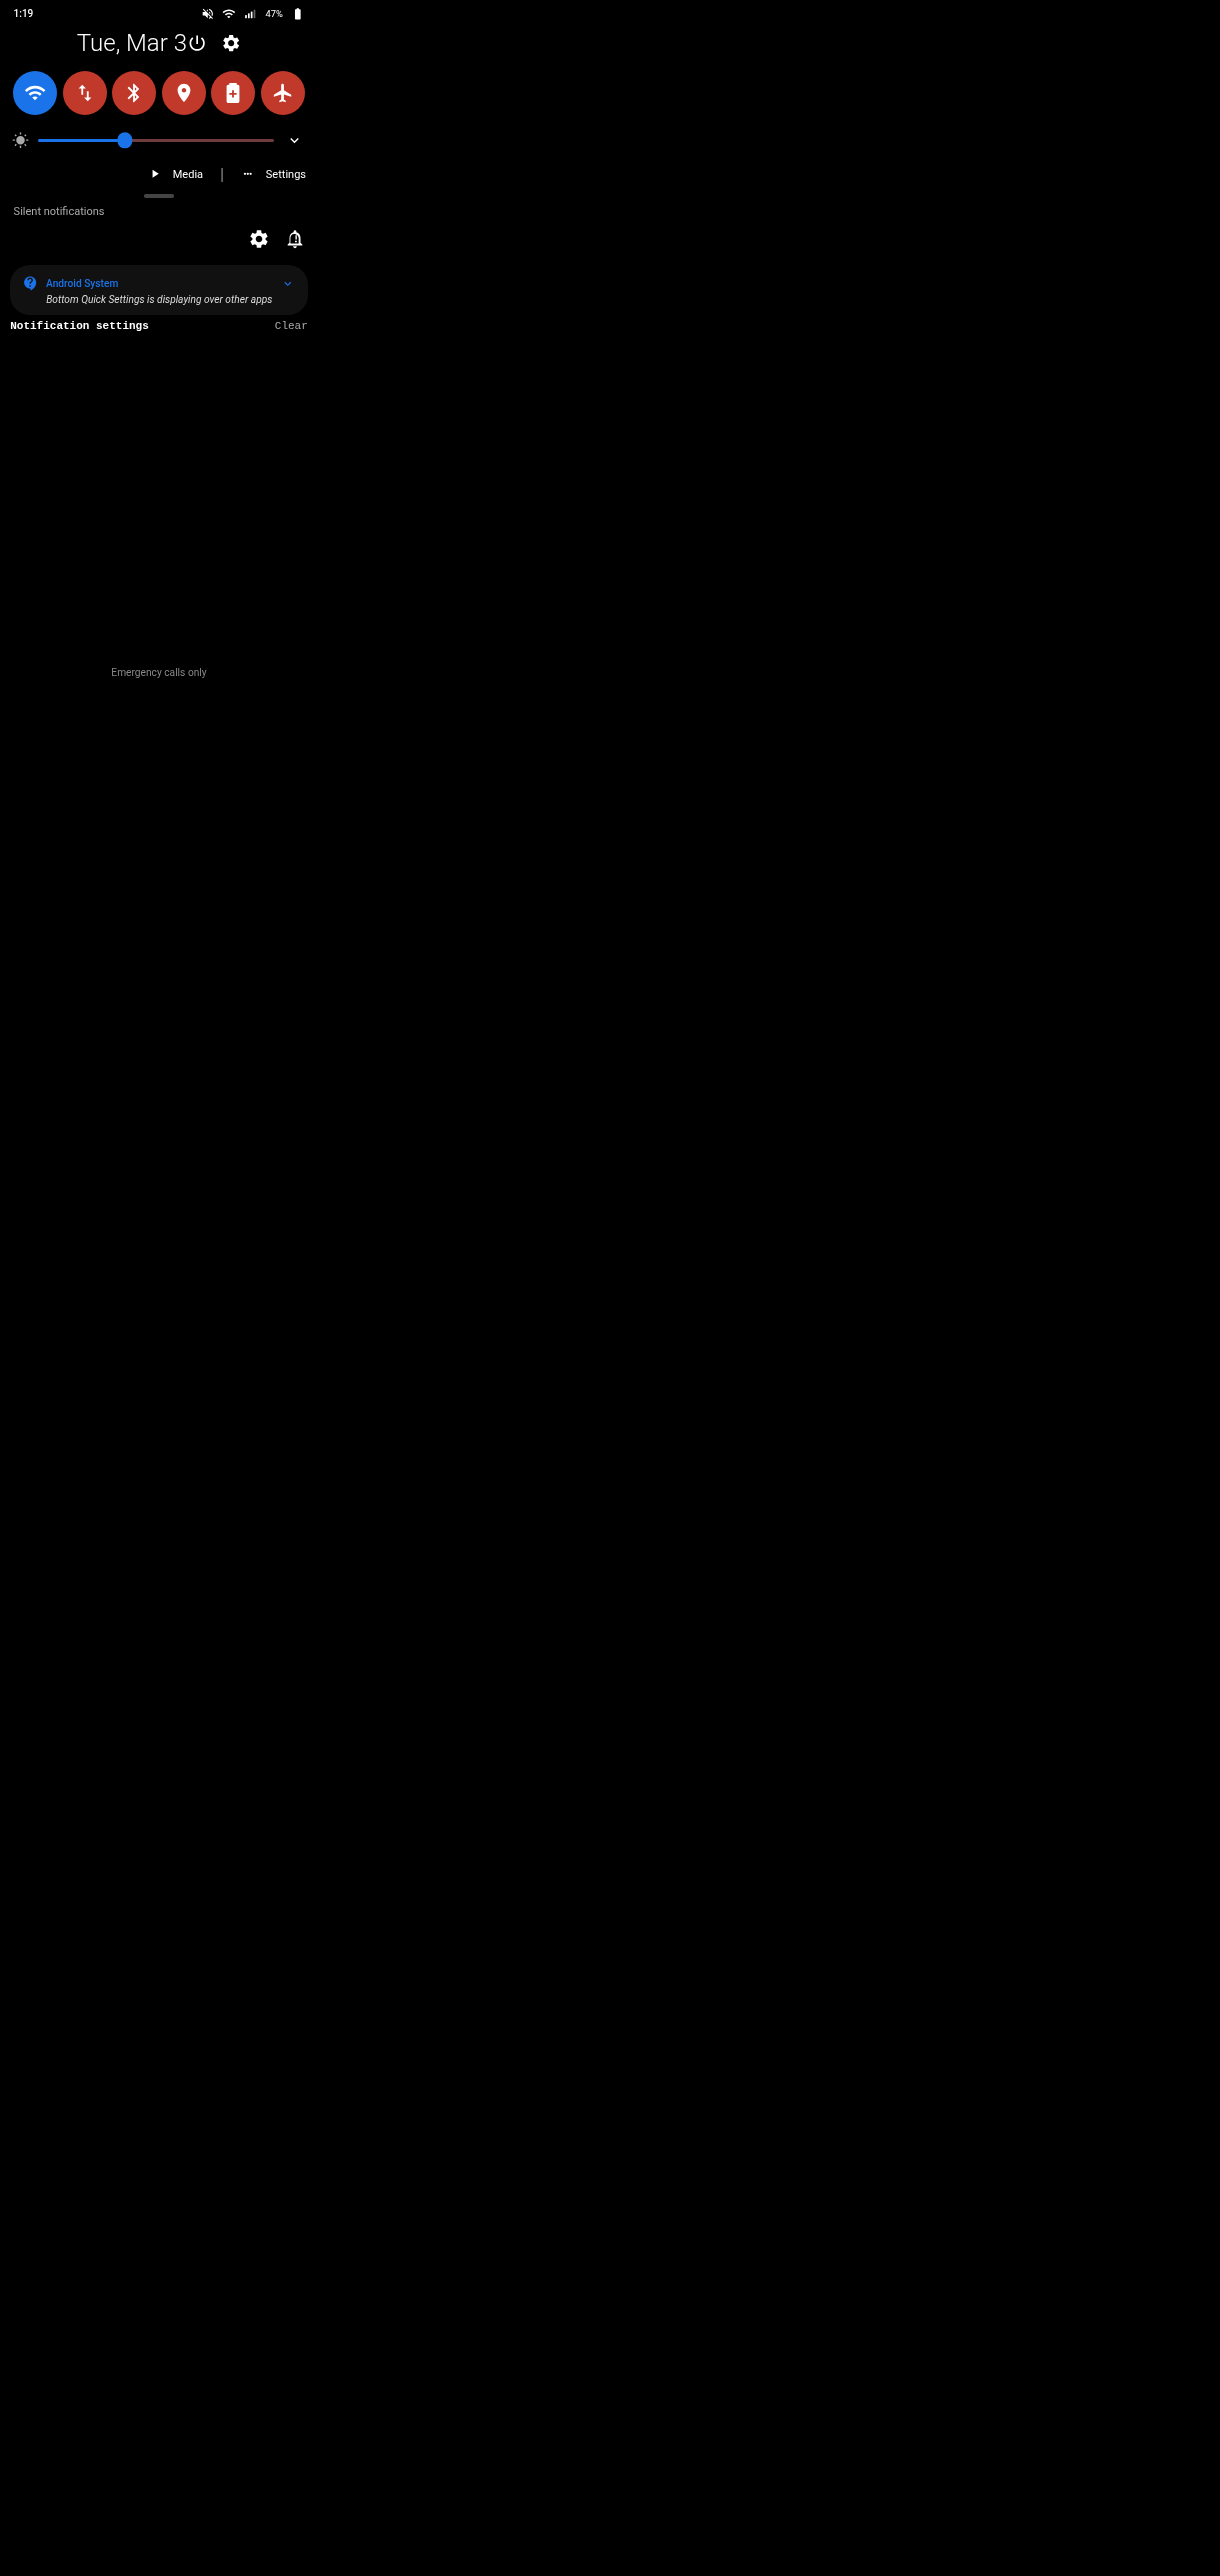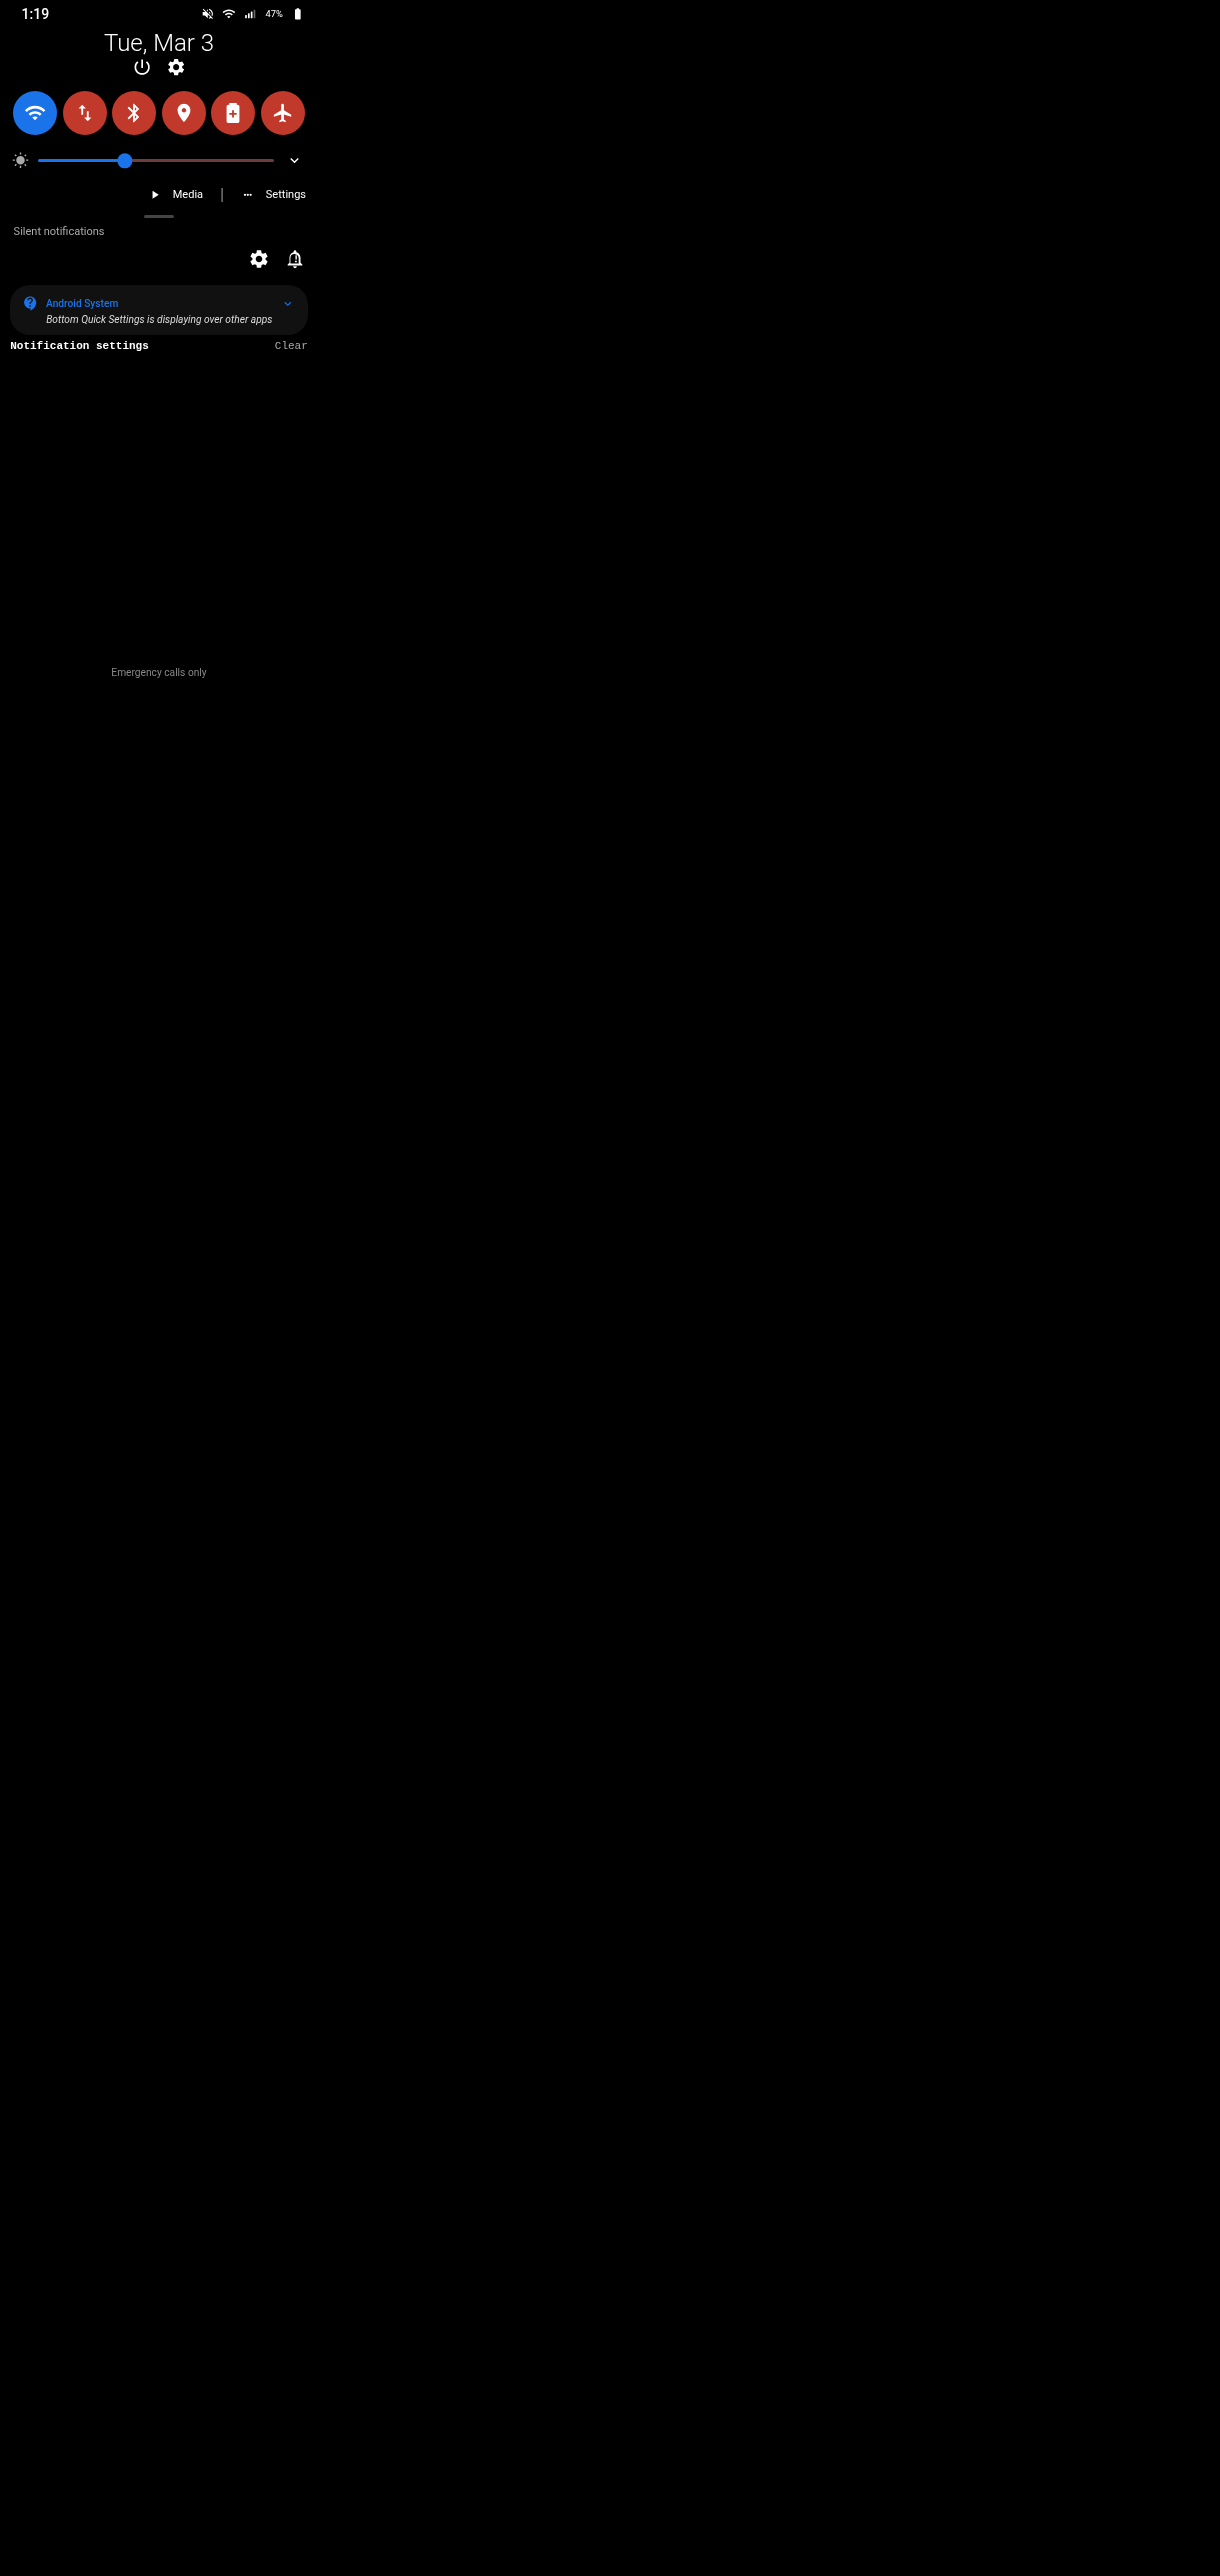--- a/index.html
+++ b/index.html
@@ -15,45 +15,43 @@
 
     
     .status-bar {
       display: flex;
       justify-content: space-between;
       align-items: center;
       padding: 6.8px 13.6px 3.4px;
       height: 24px;
     }
     .status-time {
-      font-size: 14px;
+      font-size: 10px;
       font-weight: 500;
       color: #fff;
-      margin-left: 8px;
     }
     .status-icons {
       display: flex;
       align-items: center;
       gap: 8px;
       font-size: 9.3px;
       color: #fff;
     }
     .status-icons svg {
       width: 13.6px;
       height: 13.6px;
       fill: #fff;
     }
 
     
     .date-row {
       display: flex;
       justify-content: center;
       align-items: center;
       padding: 5.1px 13.6px 6.8px;
-      flex-direction: column;
     }
     .date-text {
       font-size: 24px;
       font-weight: 300;
       color: #fff;
     }
     .date-controls {
       display: flex;
       gap: 13.6px;
       align-items: center;

